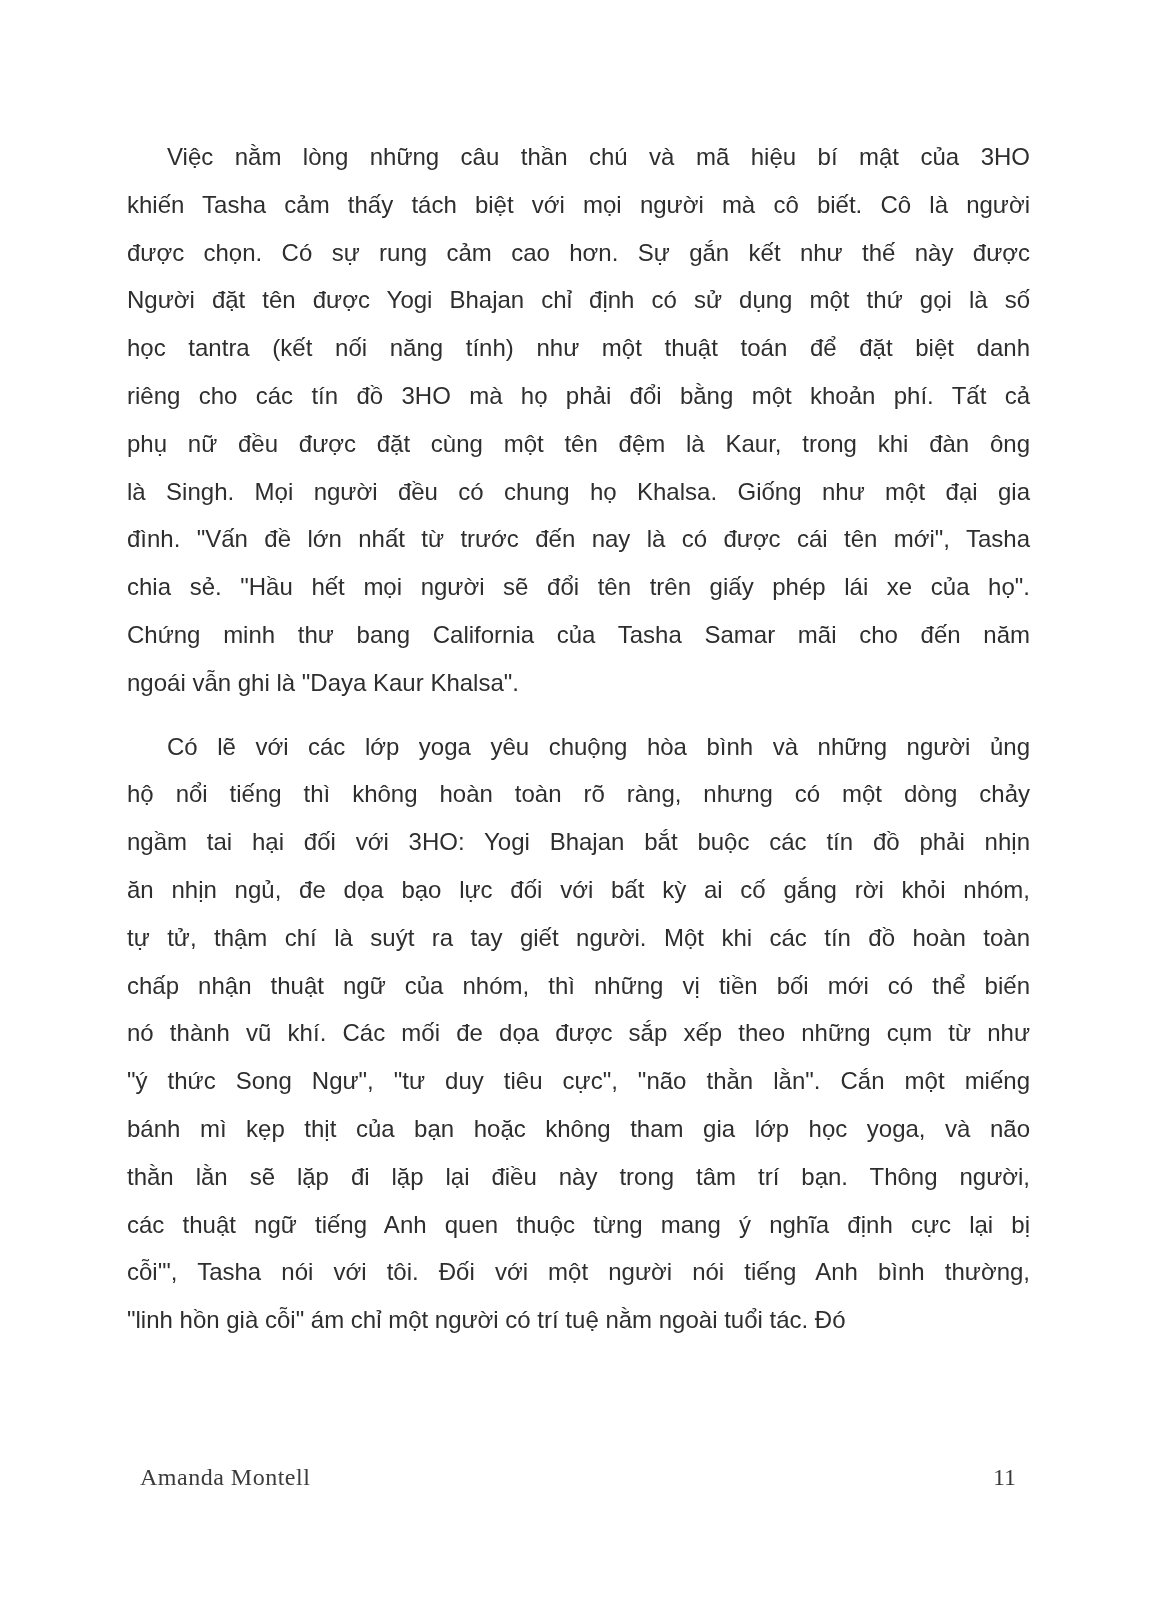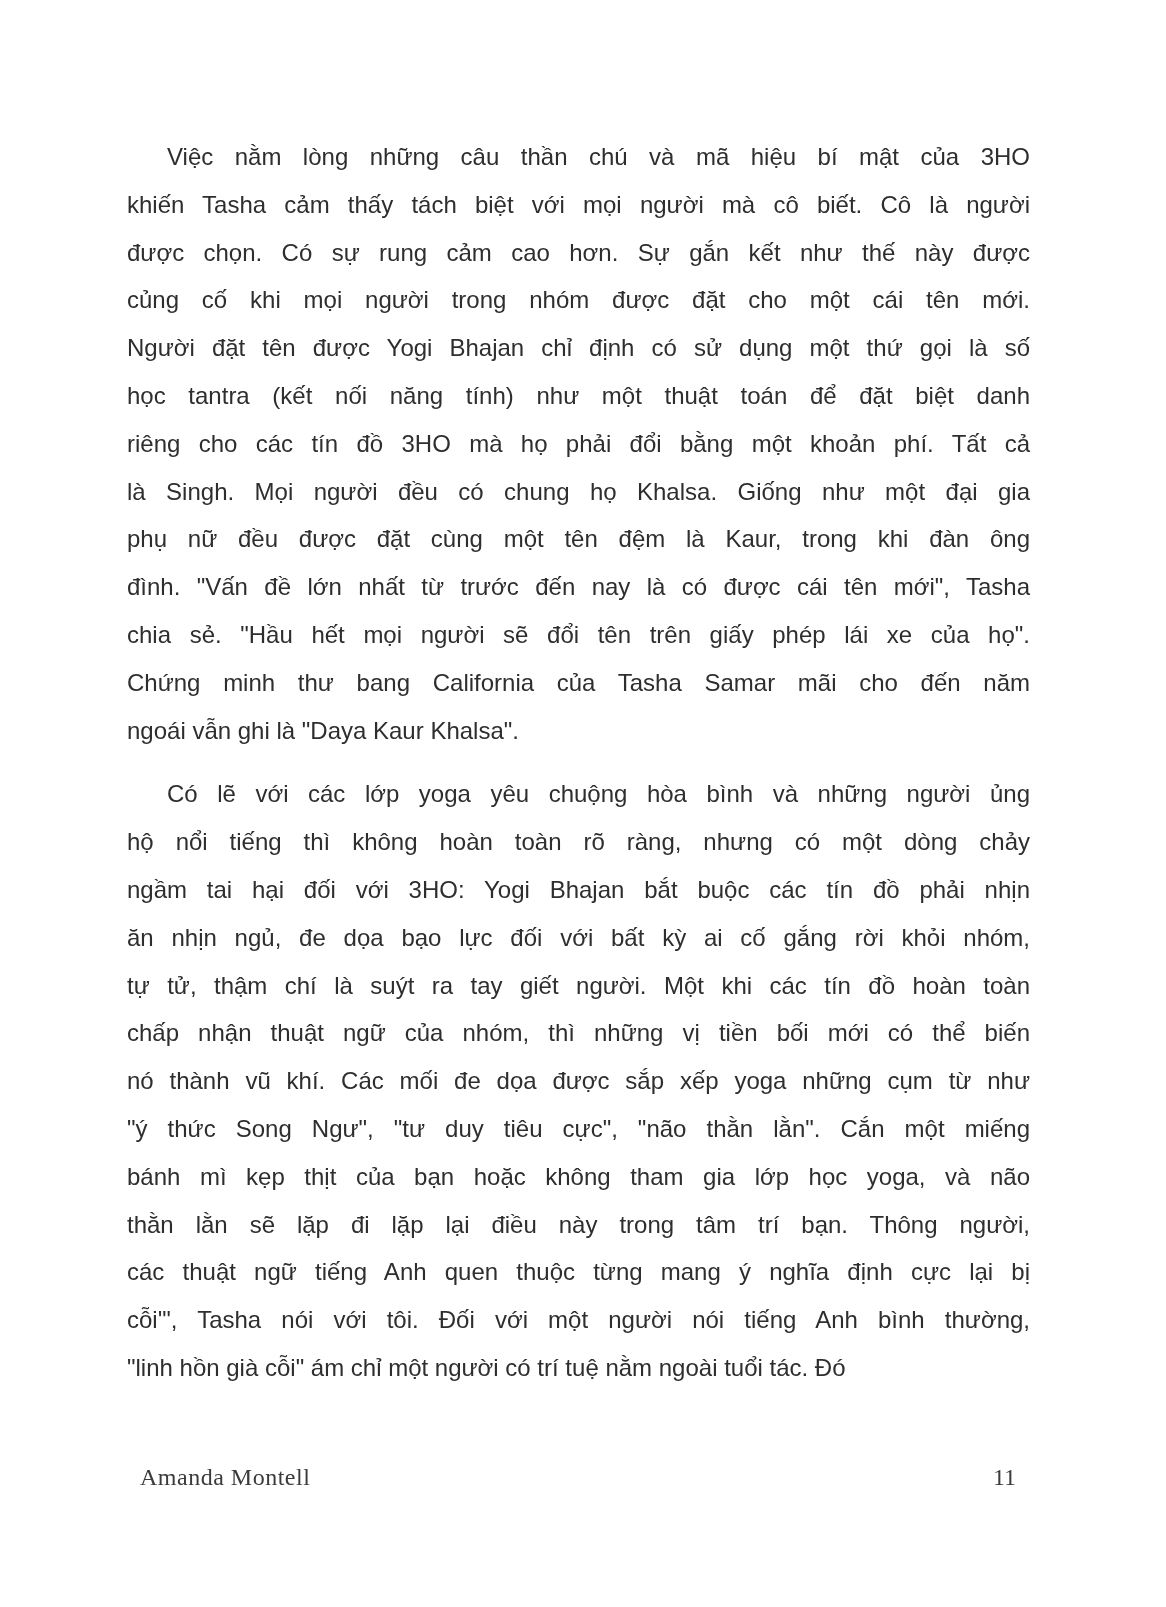--- a/index.html
+++ b/index.html
@@ -57,39 +57,38 @@
 </head>
 <body>
 
 <div class="page">
 
   <div class="text-block">
     <div class="paragraph">
         <div class="line first">Việc nằm lòng những câu thần chú và mã hiệu bí mật của 3HO</div>
         <div class="line">khiến Tasha cảm thấy tách biệt với mọi người mà cô biết. Cô là người</div>
         <div class="line">được chọn. Có sự rung cảm cao hơn. Sự gắn kết như thế này được</div>
-        <div class="line">củng cố khi mọi người trong nhóm được đặt cho một cái tên mới.</div>
         <div class="line">Người đặt tên được Yogi Bhajan chỉ định có sử dụng một thứ gọi là số</div>
         <div class="line">học tantra (kết nối năng tính) như một thuật toán để đặt biệt danh</div>
         <div class="line">riêng cho các tín đồ 3HO mà họ phải đổi bằng một khoản phí. Tất cả</div>
+        <div class="line">phụ nữ đều được đặt cùng một tên đệm là Kaur, trong khi đàn ông</div>
         <div class="line">là Singh. Mọi người đều có chung họ Khalsa. Giống như một đại gia</div>
-        <div class="line">phụ nữ đều được đặt cùng một tên đệm là Kaur, trong khi đàn ông</div>
         <div class="line">đình. "Vấn đề lớn nhất từ trước đến nay là có được cái tên mới", Tasha</div>
         <div class="line">chia sẻ. "Hầu hết mọi người sẽ đổi tên trên giấy phép lái xe của họ".</div>
         <div class="line">Chứng minh thư bang California của Tasha Samar mãi cho đến năm</div>
         <div class="line last">ngoái vẫn ghi là "Daya Kaur Khalsa".</div>
       </div>
     <div class="paragraph">
         <div class="line first">Có lẽ với các lớp yoga yêu chuộng hòa bình và những người ủng</div>
         <div class="line">hộ nổi tiếng thì không hoàn toàn rõ ràng, nhưng có một dòng chảy</div>
         <div class="line">ngầm tai hại đối với 3HO: Yogi Bhajan bắt buộc các tín đồ phải nhịn</div>
         <div class="line">ăn nhịn ngủ, đe dọa bạo lực đối với bất kỳ ai cố gắng rời khỏi nhóm,</div>
         <div class="line">tự tử, thậm chí là suýt ra tay giết người. Một khi các tín đồ hoàn toàn</div>
         <div class="line">chấp nhận thuật ngữ của nhóm, thì những vị tiền bối mới có thể biến</div>
-        <div class="line">nó thành vũ khí. Các mối đe dọa được sắp xếp yoga những cụm từ như</div>
+        <div class="line">nó thành vũ khí. Các mối đe dọa được sắp xếp theo những cụm từ như</div>
         <div class="line">"ý thức Song Ngư", "tư duy tiêu cực", "não thằn lằn". Cắn một miếng</div>
         <div class="line">bánh mì kẹp thịt của bạn hoặc không tham gia lớp học yoga, và não</div>
         <div class="line">thằn lằn sẽ lặp đi lặp lại điều này trong tâm trí bạn. Thông người,</div>
         <div class="line">các thuật ngữ tiếng Anh quen thuộc từng mang ý nghĩa định cực lại bị</div>
         <div class="line">cỗi'", Tasha nói với tôi. Đối với một người nói tiếng Anh bình thường,</div>
         <div class="line last">"linh hồn già cỗi" ám chỉ một người có trí tuệ nằm ngoài tuổi tác. Đó</div>
       </div>
   </div>
 
   <div class="footer">

